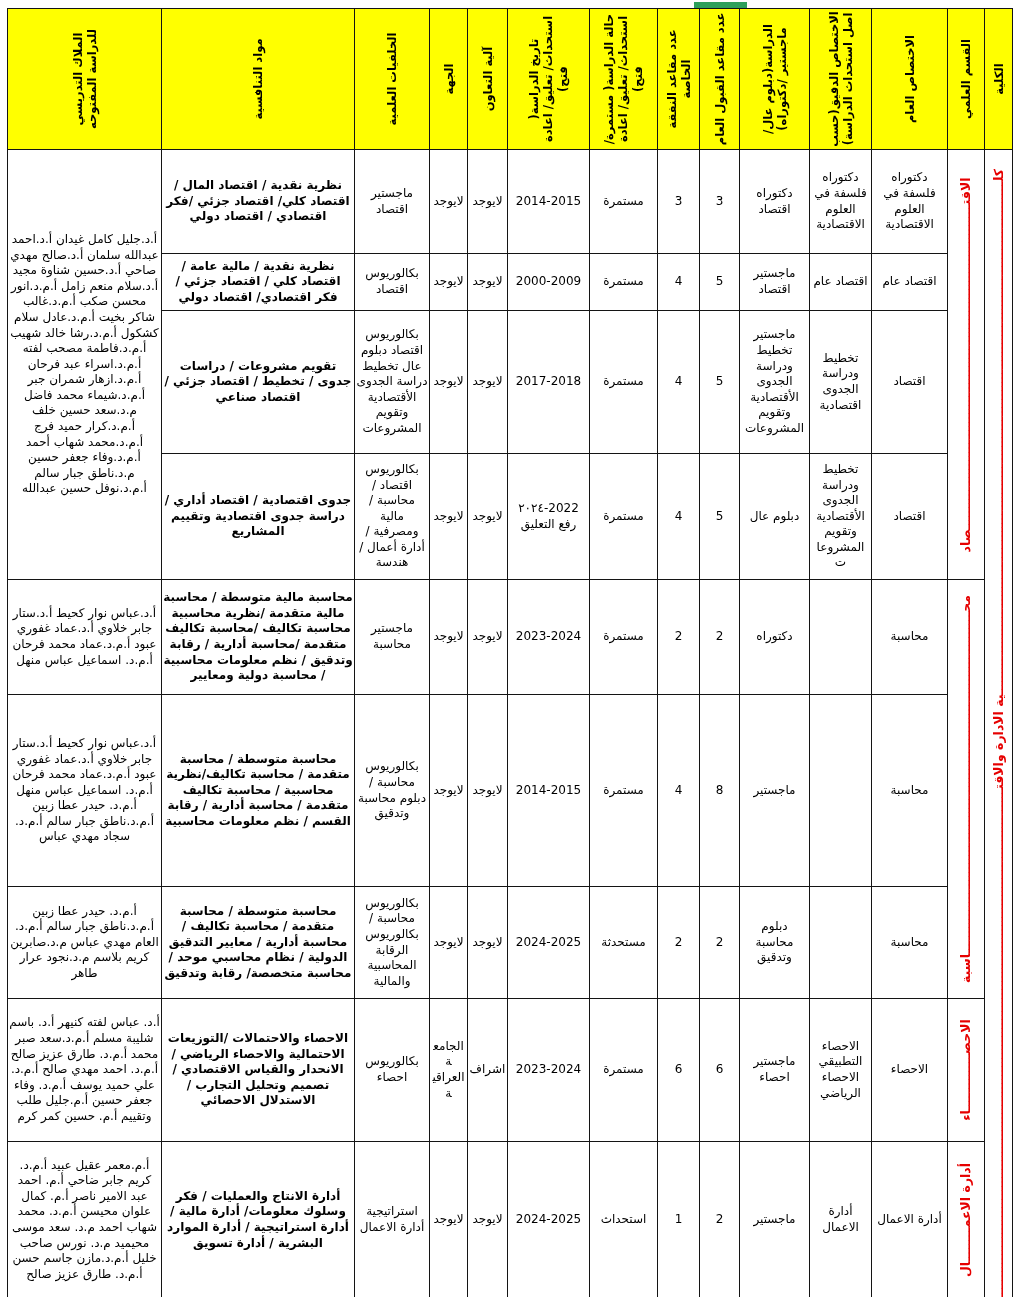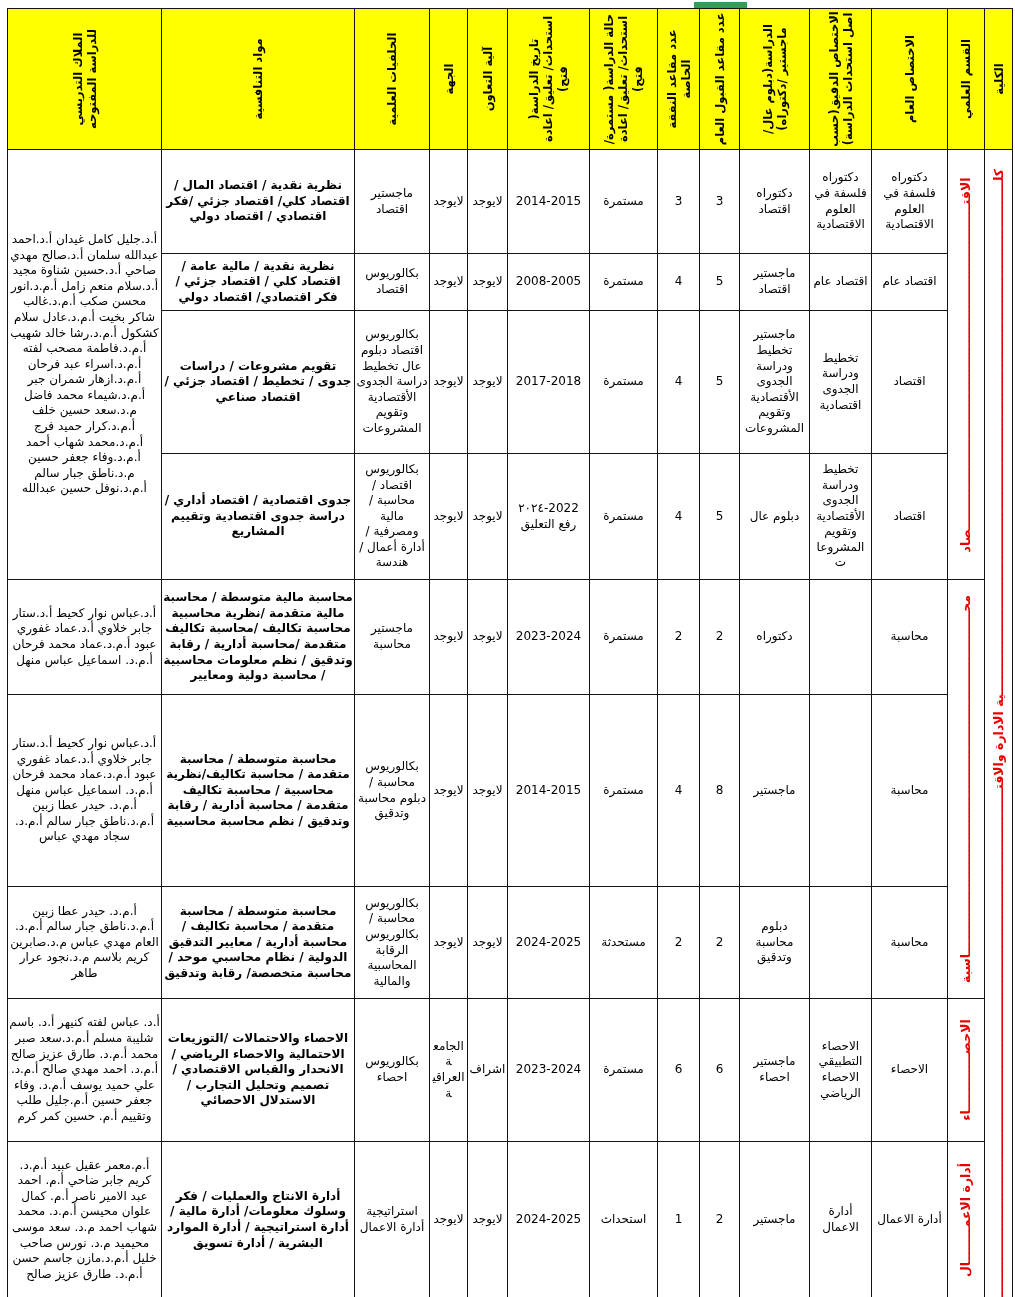--- a/index.html
+++ b/index.html
@@ -113,21 +113,21 @@
         <td class="subj">نظرية نقدية / اقتصاد المال / اقتصاد كلي/ اقتصاد جزئي /فكر اقتصادي / اقتصاد دولي</td>
         <td rowspan="4" class="staff">أ.د.جليل كامل غيدان أ.د.احمد عبدالله سلمان أ.د.صالح مهدي صاحي أ.د.حسين شناوة مجيد أ.د.سلام منعم زامل أ.م.د.انور محسن صكب أ.م.د.غالب شاكر بخيت أ.م.د.عادل سلام كشكول أ.م.د.رشا خالد شهيب أ.م.د.فاطمة مصحب لفته أ.م.د.اسراء عبد فرحان أ.م.د.ازهار شمران جبر أ.م.د.شيماء محمد فاضل م.د.سعد حسين خلف أ.م.د.كرار حميد فرج أ.م.د.محمد شهاب أحمد أ.م.د.وفاء جعفر حسين م.د.ناطق جبار سالم أ.م.د.نوفل حسين عبدالله</td>
       </tr>
       <tr style="height:57px">
         <td class="spec">اقتصاد عام</td>
         <td class="spec">اقتصاد عام</td>
         <td class="deg">ماجستير اقتصاد</td>
         <td class="num">5</td>
         <td class="num">4</td>
         <td class="status">مستمرة</td>
-        <td class="date">2008-2005</td>
+        <td class="date">2000-2009</td>
         <td>لايوجد</td>
         <td>لايوجد</td>
         <td class="bg">بكالوريوس اقتصاد</td>
         <td class="subj">نظرية نقدية / مالية عامة / اقتصاد كلي / اقتصاد جزئي / فكر اقتصادي/ اقتصاد دولي</td>
       </tr>
       <tr style="height:143px">
         <td class="spec">اقتصاد</td>
         <td class="spec">تخطيط ودراسة الجدوى اقتصادية</td>
         <td class="deg">ماجستير تخطيط ودراسة الجدوى الأقتصادية وتقويم المشروعات</td>
         <td class="num">5</td>
@@ -173,21 +173,21 @@
         <td class="spec">محاسبة</td>
         <td class="spec"></td>
         <td class="deg">ماجستير</td>
         <td class="num">8</td>
         <td class="num">4</td>
         <td class="status">مستمرة</td>
         <td class="date">2014-2015</td>
         <td>لايوجد</td>
         <td>لايوجد</td>
         <td class="bg">بكالوريوس محاسبة / دبلوم محاسبة وتدقيق</td>
-        <td class="subj">محاسبة متوسطة / محاسبة متقدمة / محاسبة تكاليف/نظرية محاسبية / محاسبة تكاليف متقدمة / محاسبة أدارية / رقابة وتدقيق / نظم محاسبة محاسبية</td>
+        <td class="subj">محاسبة متوسطة / محاسبة متقدمة / محاسبة تكاليف/نظرية محاسبية / محاسبة تكاليف متقدمة / محاسبة أدارية / رقابة القسم / نظم معلومات محاسبية</td>
         <td class="staff">أ.د.عباس نوار كحيط أ.د.ستار جابر خلاوي أ.د.عماد غفوري عبود أ.م.د.عماد محمد فرحان أ.م.د. اسماعيل عباس منهل أ.م.د. حيدر عطا زبين أ.م.د.ناطق جبار سالم أ.م.د. سجاد مهدي عباس</td>
       </tr>
       <tr style="height:112px">
         <td class="spec">محاسبة</td>
         <td class="spec"></td>
         <td class="deg">دبلوم محاسبة وتدقيق</td>
         <td class="num">2</td>
         <td class="num">2</td>
         <td class="status">مستحدثة</td>
         <td class="date">2024-2025</td>

